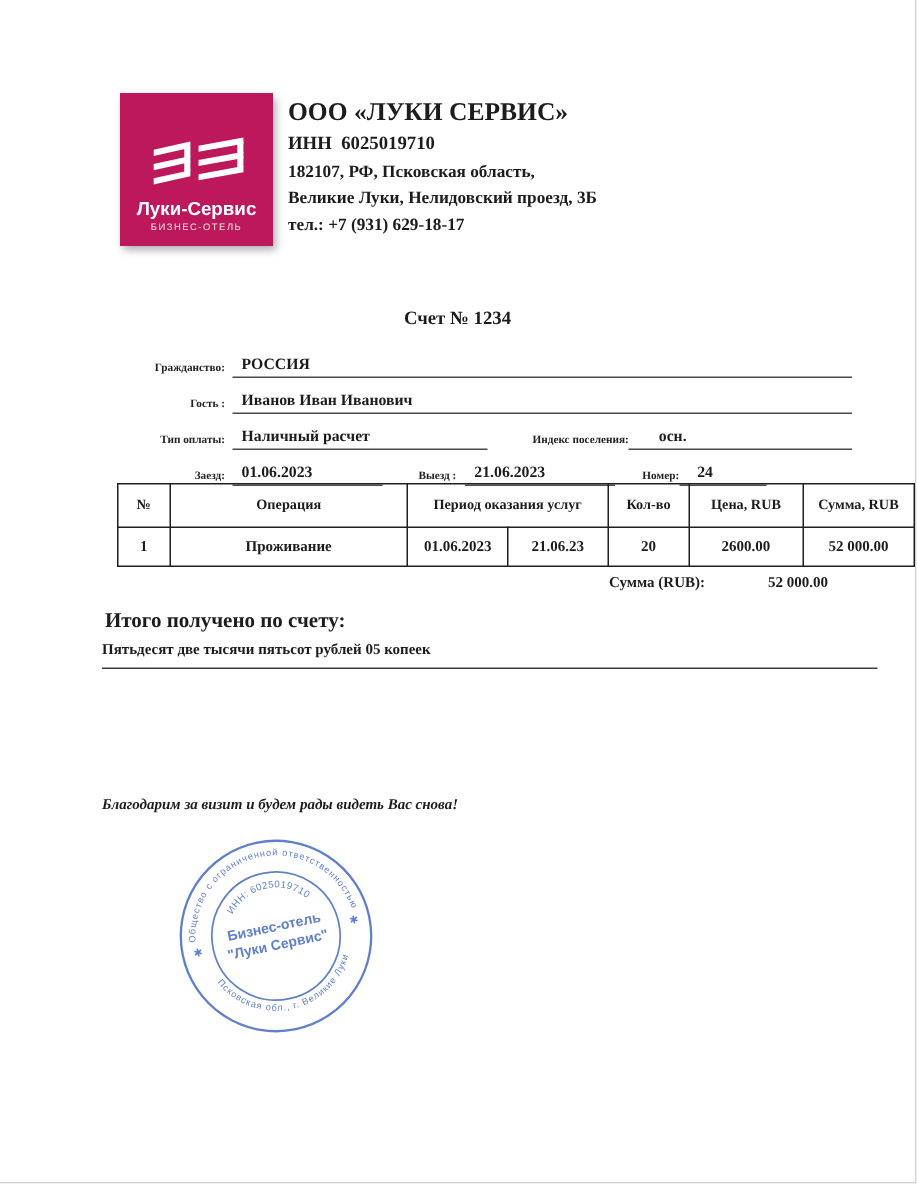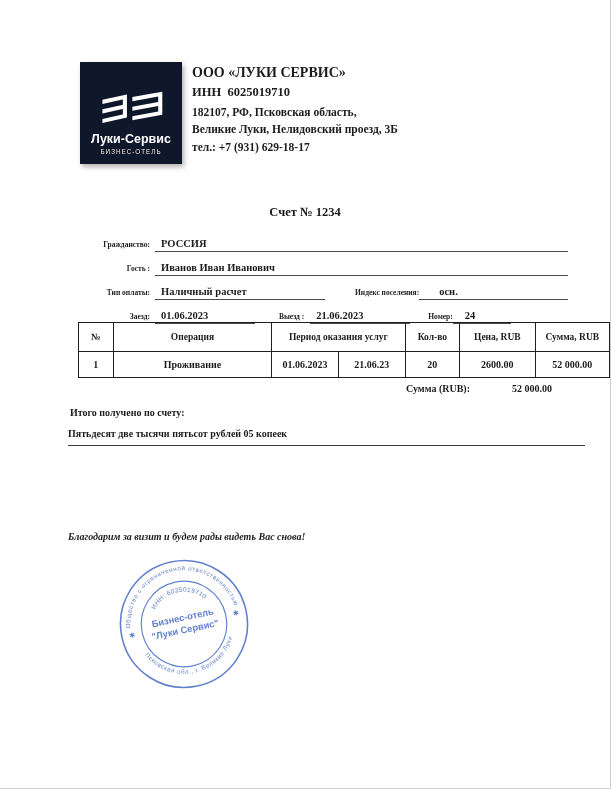--- a/index.html
+++ b/index.html
@@ -15,30 +15,30 @@
     display:flex; align-items:flex-end;
     font-family:"Liberation Sans", sans-serif; font-size:9px; color:#222;
     border-bottom:1.6px solid #2e2e2e; padding-bottom:4px;
   }
   .ph-spacer { flex:1; }
   .ph-system { margin-right:52px; }
 
   
   .top-block { position:absolute; left:80px; top:62px; display:flex; gap:10px; }
   .logo {
-    width:102px; height:102px; background:#0f172a;
+    width:102px; height:102px; background:#be185d;
     box-shadow:2px 3px 5px rgba(0,0,0,0.3);
     display:flex; flex-direction:column; align-items:center; justify-content:flex-end;
     padding-bottom:9px; box-sizing:border-box; flex:0 0 auto;
   }
   .logo-art { width:68px; height:42px; margin-bottom:3px; }
   .logo-title { color:#fff; font-family:"Liberation Sans",sans-serif; font-weight:bold; font-size:12.5px; }
   .logo-sub   { color:#f2e7dd; font-family:"Liberation Sans",sans-serif; font-size:6.3px; letter-spacing:1px; margin-top:2px; }
   .company { padding-top:4px; font-weight:bold; line-height:1; }
-  .company-name { font-size:14px;   margin-bottom:6px; }
+  .company-name { font-size:17px;   margin-bottom:6px; }
   .company-inn  { font-size:12.5px; margin-bottom:8px; }
   .company-line { font-size:11.5px; margin-bottom:6px; }
 
   .doc-title { position:absolute; top:205px; left:0; width:100%; text-align:center;
                font-size:12.5px; font-weight:bold; }
 
   
   .fields { position:absolute; left:68px; top:236px; width:500px; }
   .frow { display:flex; align-items:flex-end; margin-bottom:8px; min-height:16px; }
   .flabel { font-size:7.5px; font-weight:bold; white-space:nowrap; padding-bottom:3px; color:#222; }
@@ -57,21 +57,21 @@
   .col-num  { width:30px; }  .col-op   { width:155px; }
   .col-p1   { width:62px; }  .col-p2   { width:62px; }
   .col-qty  { width:50px; }  .col-price{ width:71px; }  .col-sum { width:70px; }
 
   .sum-row { position:absolute; left:78px; top:383px; width:500px; display:flex;
              justify-content:flex-end; align-items:center; font-weight:bold; font-size:10px; }
   .sum-label { margin-right:16px; }
   .sum-value { width:92px; text-align:center; }
 
   .received-row { position:absolute; left:70px; top:407px; width:515px; display:flex;
-                  align-items:flex-end; font-weight:bold; font-size:10px; }
+                  align-items:flex-end; font-weight:bold; font-size:14px; }
   .received-label { padding-bottom:3px; }
   .received-line  { flex:1; margin-left:14px; border-bottom:1.8px solid #3d3d3d;
                     padding:0 0 3px 14px; }
 
   .words-row { position:absolute; left:68px; top:428px; width:517px; font-weight:bold;
                font-size:10px; border-bottom:1.8px solid #3d3d3d; padding-bottom:6px; }
 
   .signature-row { position:absolute; left:70px; top:487px; display:flex; align-items:flex-end;
                    font-weight:bold; font-size:10.5px; }
   .sig-line { width:128px; border-bottom:1.4px solid #555; margin-left:12px; height:13px; }

